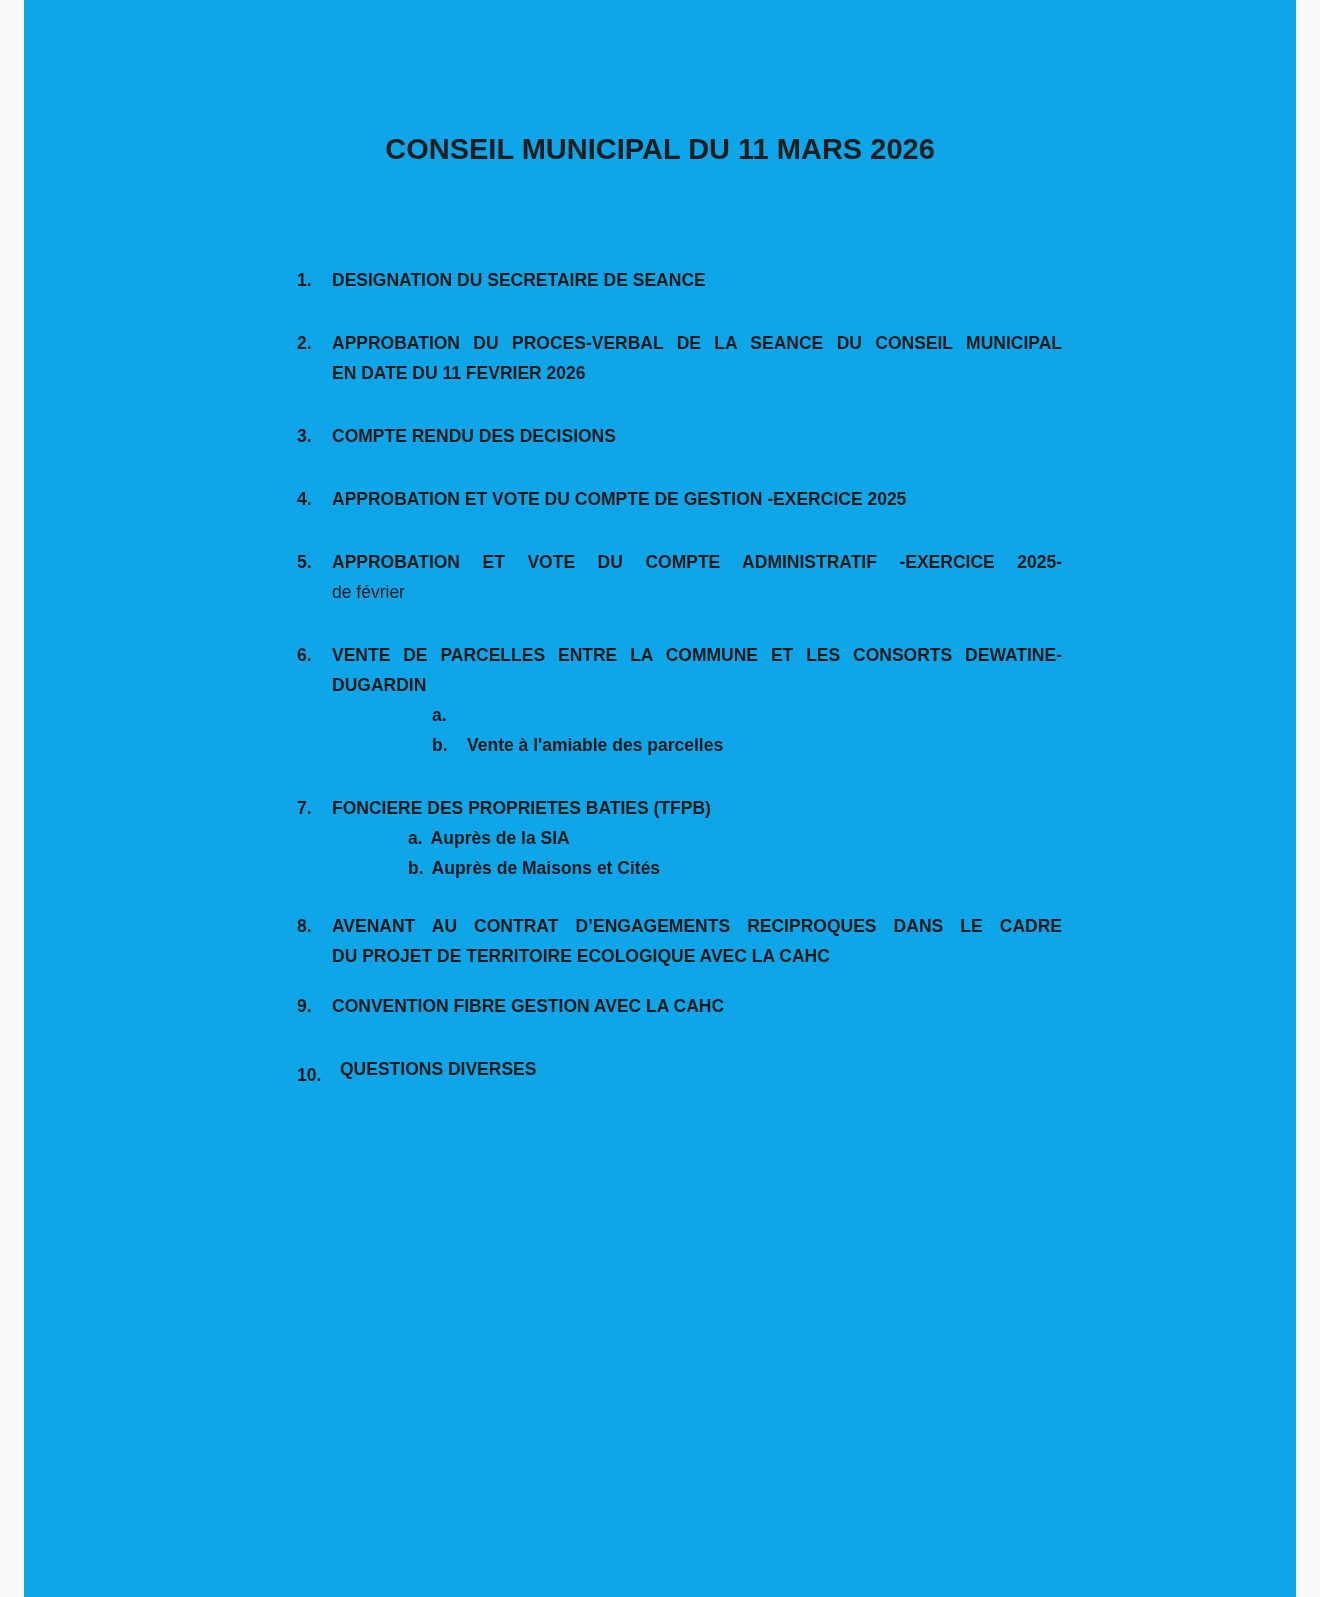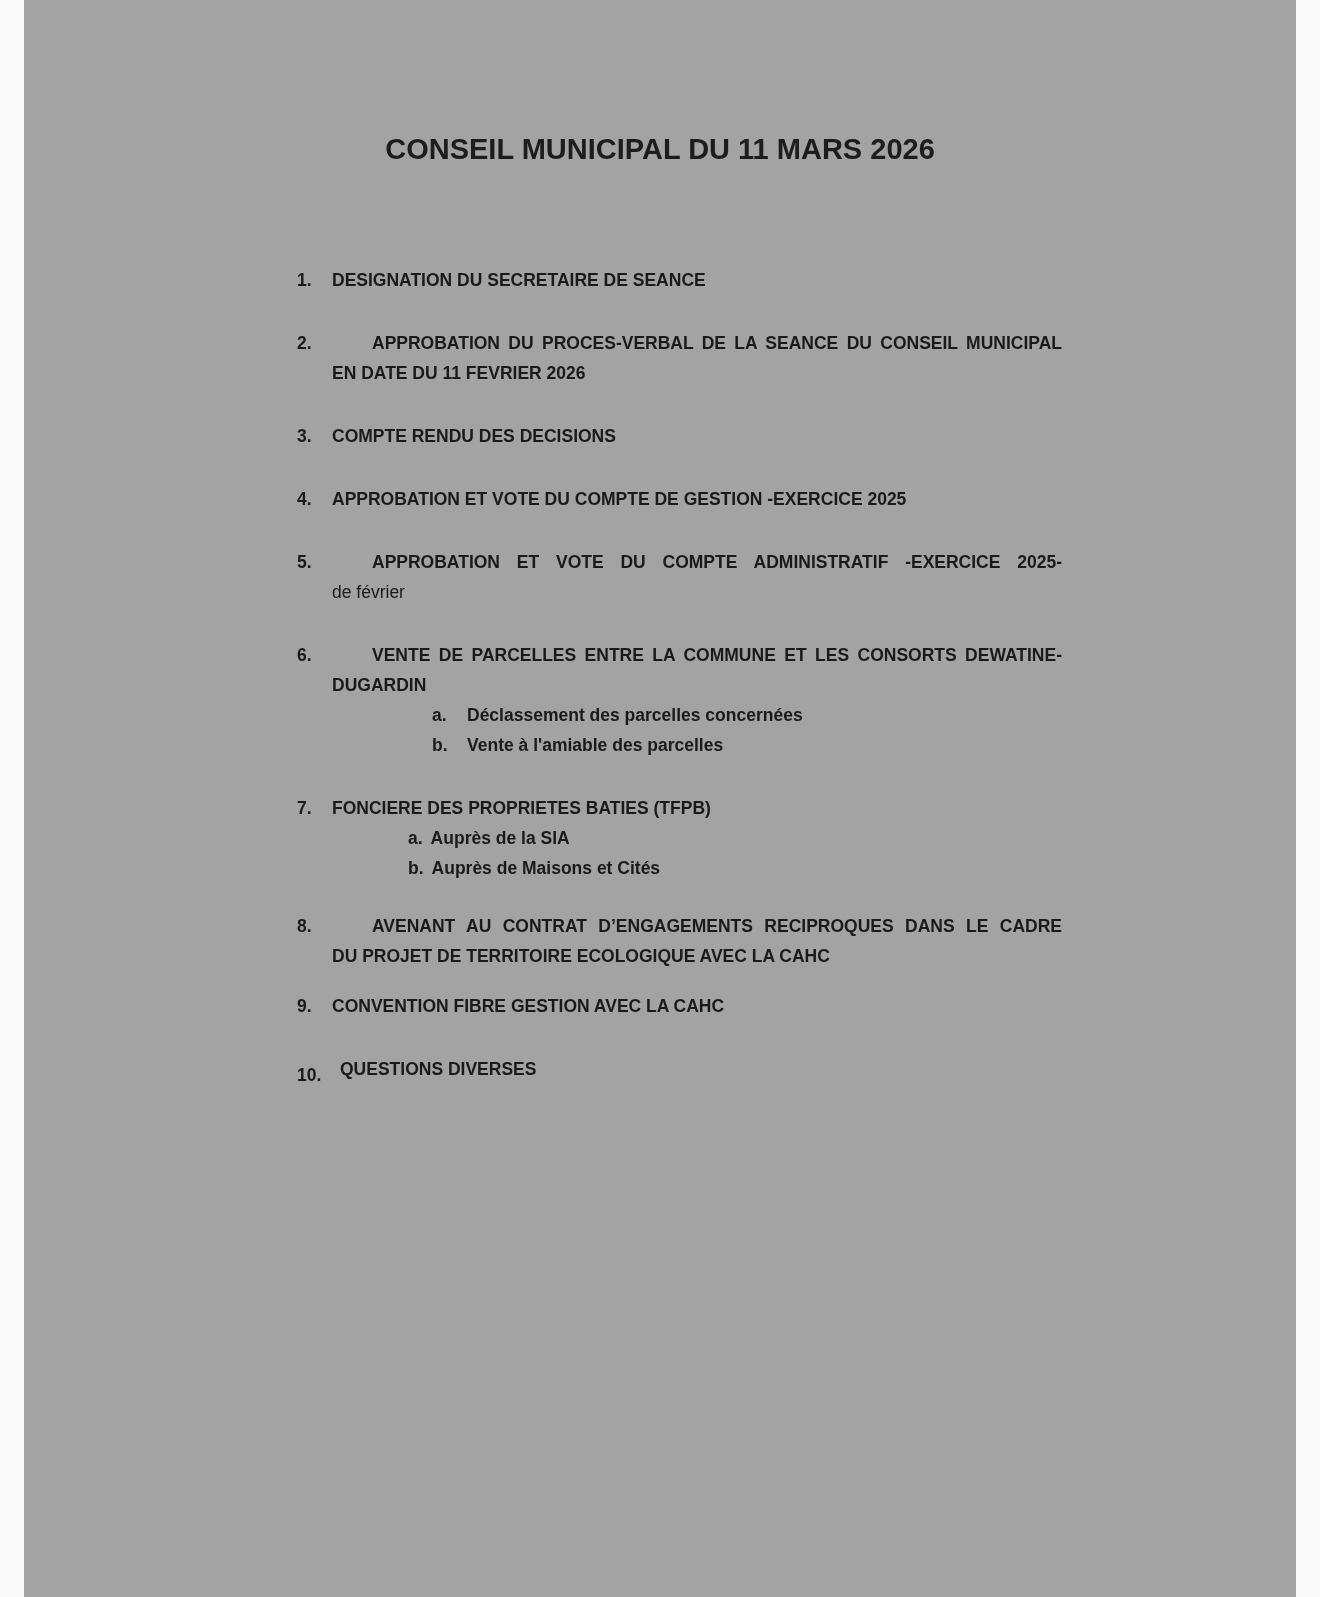--- a/index.html
+++ b/index.html
@@ -13,21 +13,21 @@
     overflow: hidden;
     font-family: "Liberation Sans", sans-serif;
     position: relative;
   }
   .page {
     position: absolute;
     left: 24px;
     top: 0;
     width: 1272px;
     height: 1597px;
-    background: #a3a3a3;
+    background: #0ea5e9;
   }
   .gutter {
     position: absolute;
     top: 0;
     width: 24px;
     height: 1597px;
     background: #f9f9f9;
   }
   .gutter.left  { left: 0; }
   .gutter.right { right: 0; }
@@ -63,21 +63,20 @@
     width: 730px;
   }
   .line {
     font-size: 17.5px;
     line-height: 30px;
     font-weight: bold;
   }
   .line.j {
     text-align: justify;
     text-align-last: justify;
-    margin-left: 40px;
   }
   .line.reg { font-weight: normal; }
 
   .sub-tab {
     display: flex;
     margin-left: 100px;
   }
   .sub-tab .m {
     flex: 0 0 35px;
     font-size: 17.5px;
@@ -146,21 +145,20 @@
       </div>
     </div>
 
     <div class="item">
       <span class="num">6.</span>
       <div class="body">
         <div class="line j">VENTE DE PARCELLES ENTRE LA COMMUNE ET LES CONSORTS DEWATINE-</div>
         <div class="line">DUGARDIN</div>
         <div class="sub-tab">
           <span class="m">a.</span>
-          <span class="t">Déclassement des parcelles concernées</span>
         </div>
         <div class="sub-tab">
           <span class="m">b.</span>
           <span class="t">Vente à l'amiable des parcelles</span>
         </div>
       </div>
     </div>
 
     <div class="item tight">
       <span class="num">7.</span>

